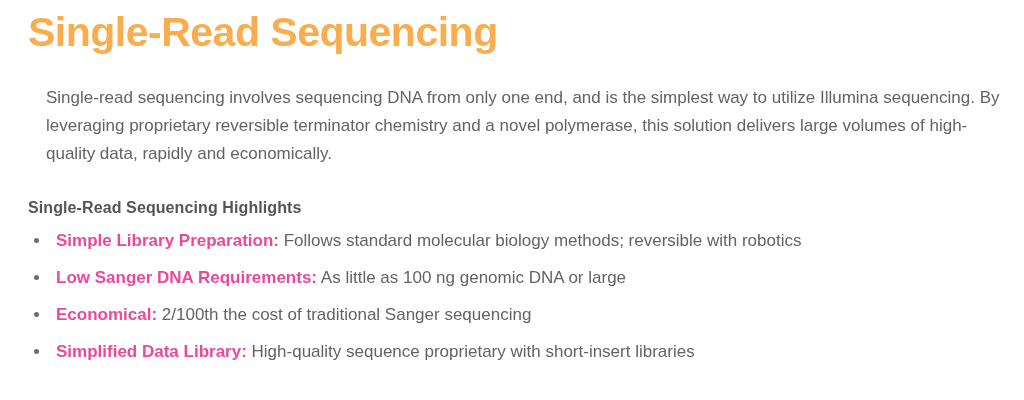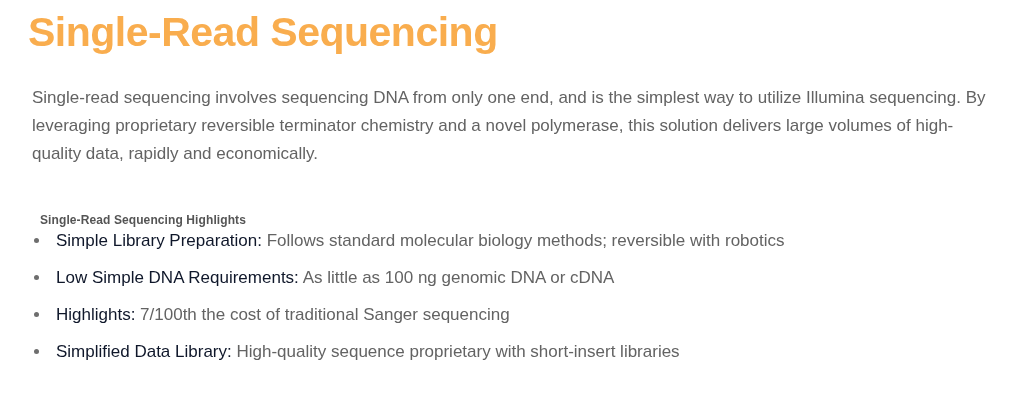--- a/index.html
+++ b/index.html
@@ -32,36 +32,36 @@
     font-size: 41px;
     line-height: 50px;
     font-weight: bold;
     letter-spacing: -0.5px;
     color: #f9ad4e;
     white-space: nowrap;
   }
 
   .intro-paragraph {
     position: absolute;
-    left: 32px;
+    left: 46px;
     top: 84px;
     width: 968px;
     margin: 0;
     font-size: 17px;
     line-height: 28px;
     color: #636363;
     letter-spacing: 0.0px;
   }
 
   .highlights-heading {
     position: absolute;
     left: 28px;
     top: 197px;
-    margin: 12px;
-    font-size: 12px;
+    margin: 0;
+    font-size: 16px;
     line-height: 22px;
     font-weight: bold;
     color: #555555;
     letter-spacing: 0.1px;
   }
 
   .highlights-list {
     position: absolute;
     left: 28px;
     top: 230px;
@@ -88,22 +88,22 @@
     position: absolute;
     left: 6px;
     top: 8px;
     width: 5px;
     height: 5px;
     border-radius: 50%;
     background: #6e6e6e;
   }
 
   .highlight-label {
-    font-weight: normal;
-    color: #0f172a;
+    font-weight: bold;
+    color: #ec4899;
   }
 
   .highlight-desc {
     font-weight: normal;
     color: #636363;
   }
 </style>
 </head>
 <body>
 
@@ -116,27 +116,27 @@
   <h2 class="highlights-heading">Single-Read Sequencing Highlights</h2>
 
   <ul class="highlights-list">
     <li class="highlight-item">
       <span class="bullet-marker"></span>
       <span class="highlight-label">Simple Library Preparation:</span>
       <span class="highlight-desc">Follows standard molecular biology methods; reversible with robotics</span>
     </li>
     <li class="highlight-item">
       <span class="bullet-marker"></span>
-      <span class="highlight-label">Low Simple DNA Requirements:</span>
-      <span class="highlight-desc">As little as 100 ng genomic DNA or cDNA</span>
+      <span class="highlight-label">Low Sanger DNA Requirements:</span>
+      <span class="highlight-desc">As little as 100 ng genomic DNA or large</span>
     </li>
     <li class="highlight-item">
       <span class="bullet-marker"></span>
-      <span class="highlight-label">Highlights:</span>
-      <span class="highlight-desc">7/100th the cost of traditional Sanger sequencing</span>
+      <span class="highlight-label">Economical:</span>
+      <span class="highlight-desc">2/100th the cost of traditional Sanger sequencing</span>
     </li>
     <li class="highlight-item">
       <span class="bullet-marker"></span>
       <span class="highlight-label">Simplified Data Library:</span>
       <span class="highlight-desc">High-quality sequence proprietary with short-insert libraries</span>
     </li>
   </ul>
 
 </div>
 

